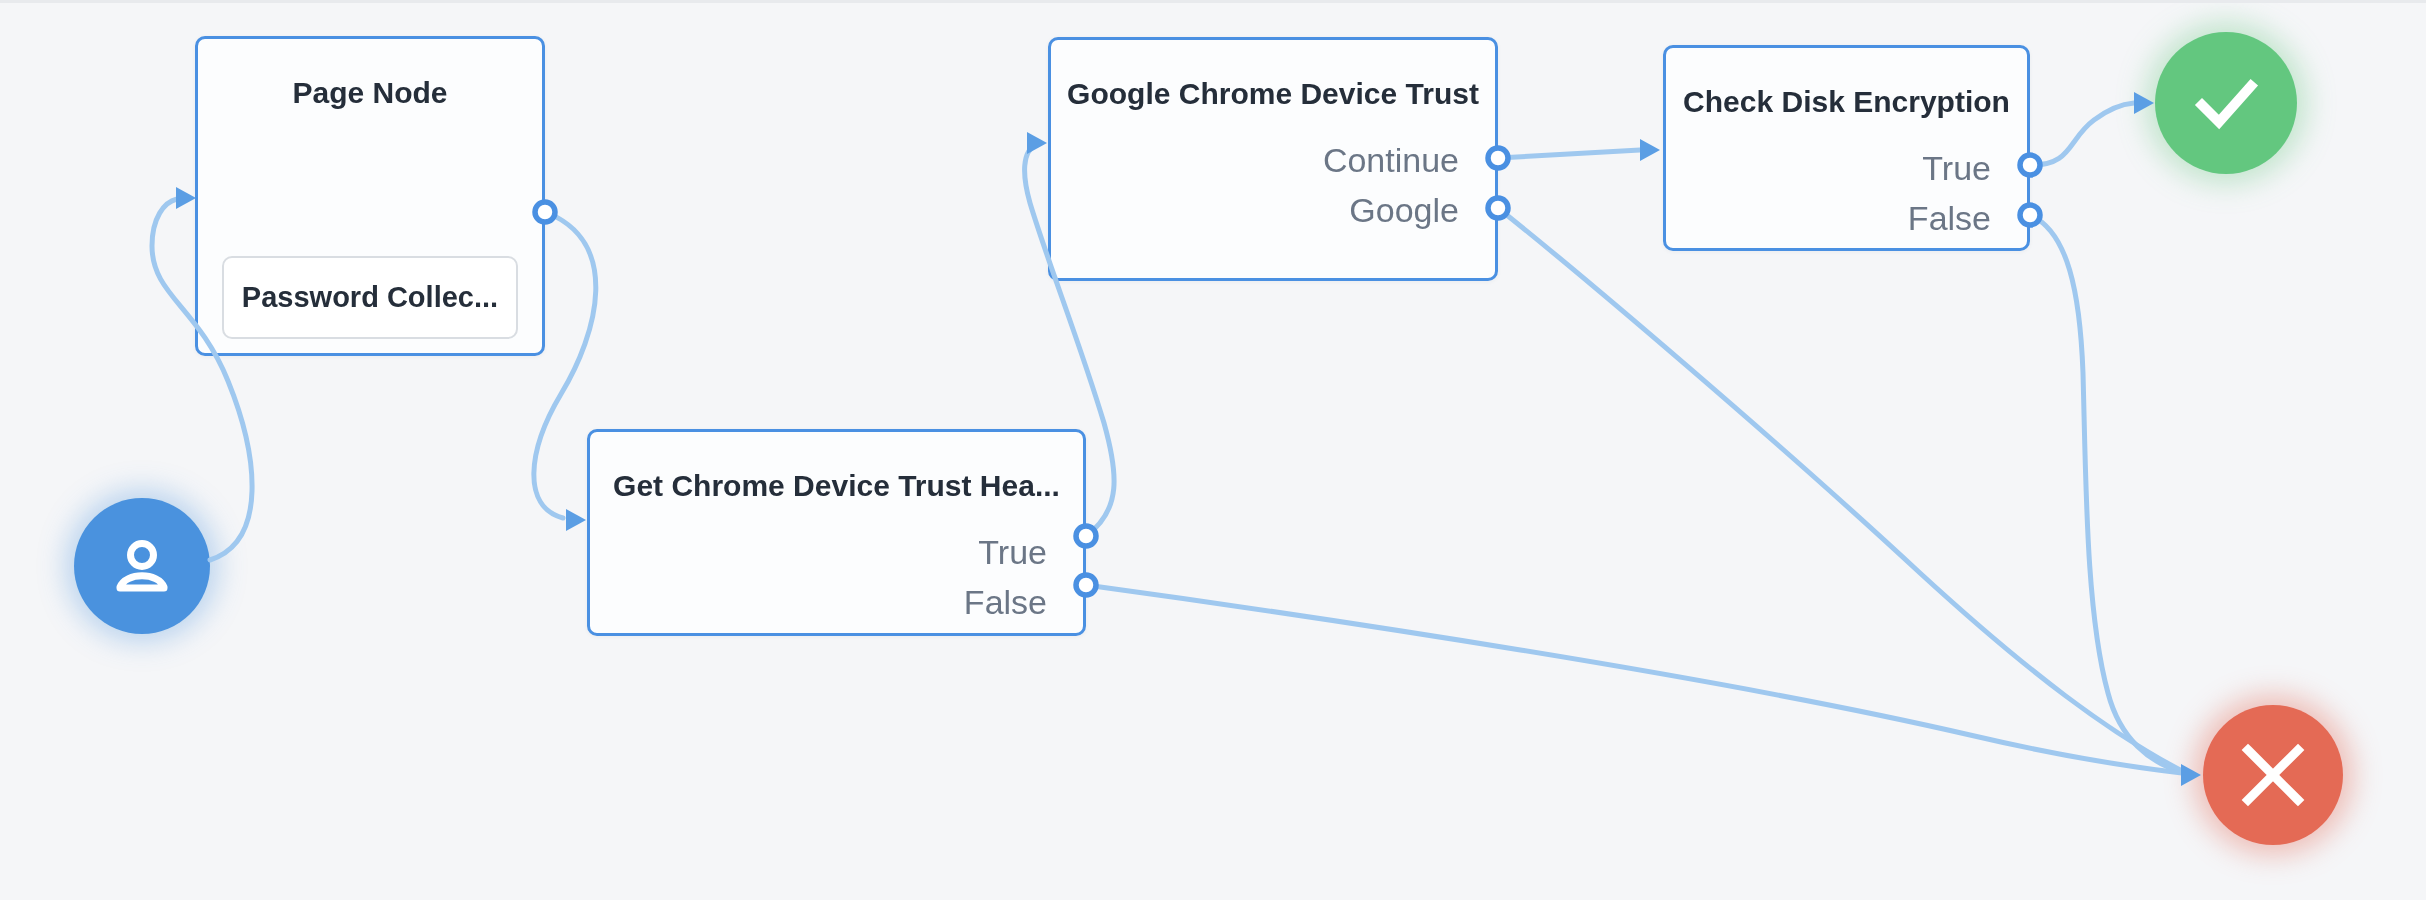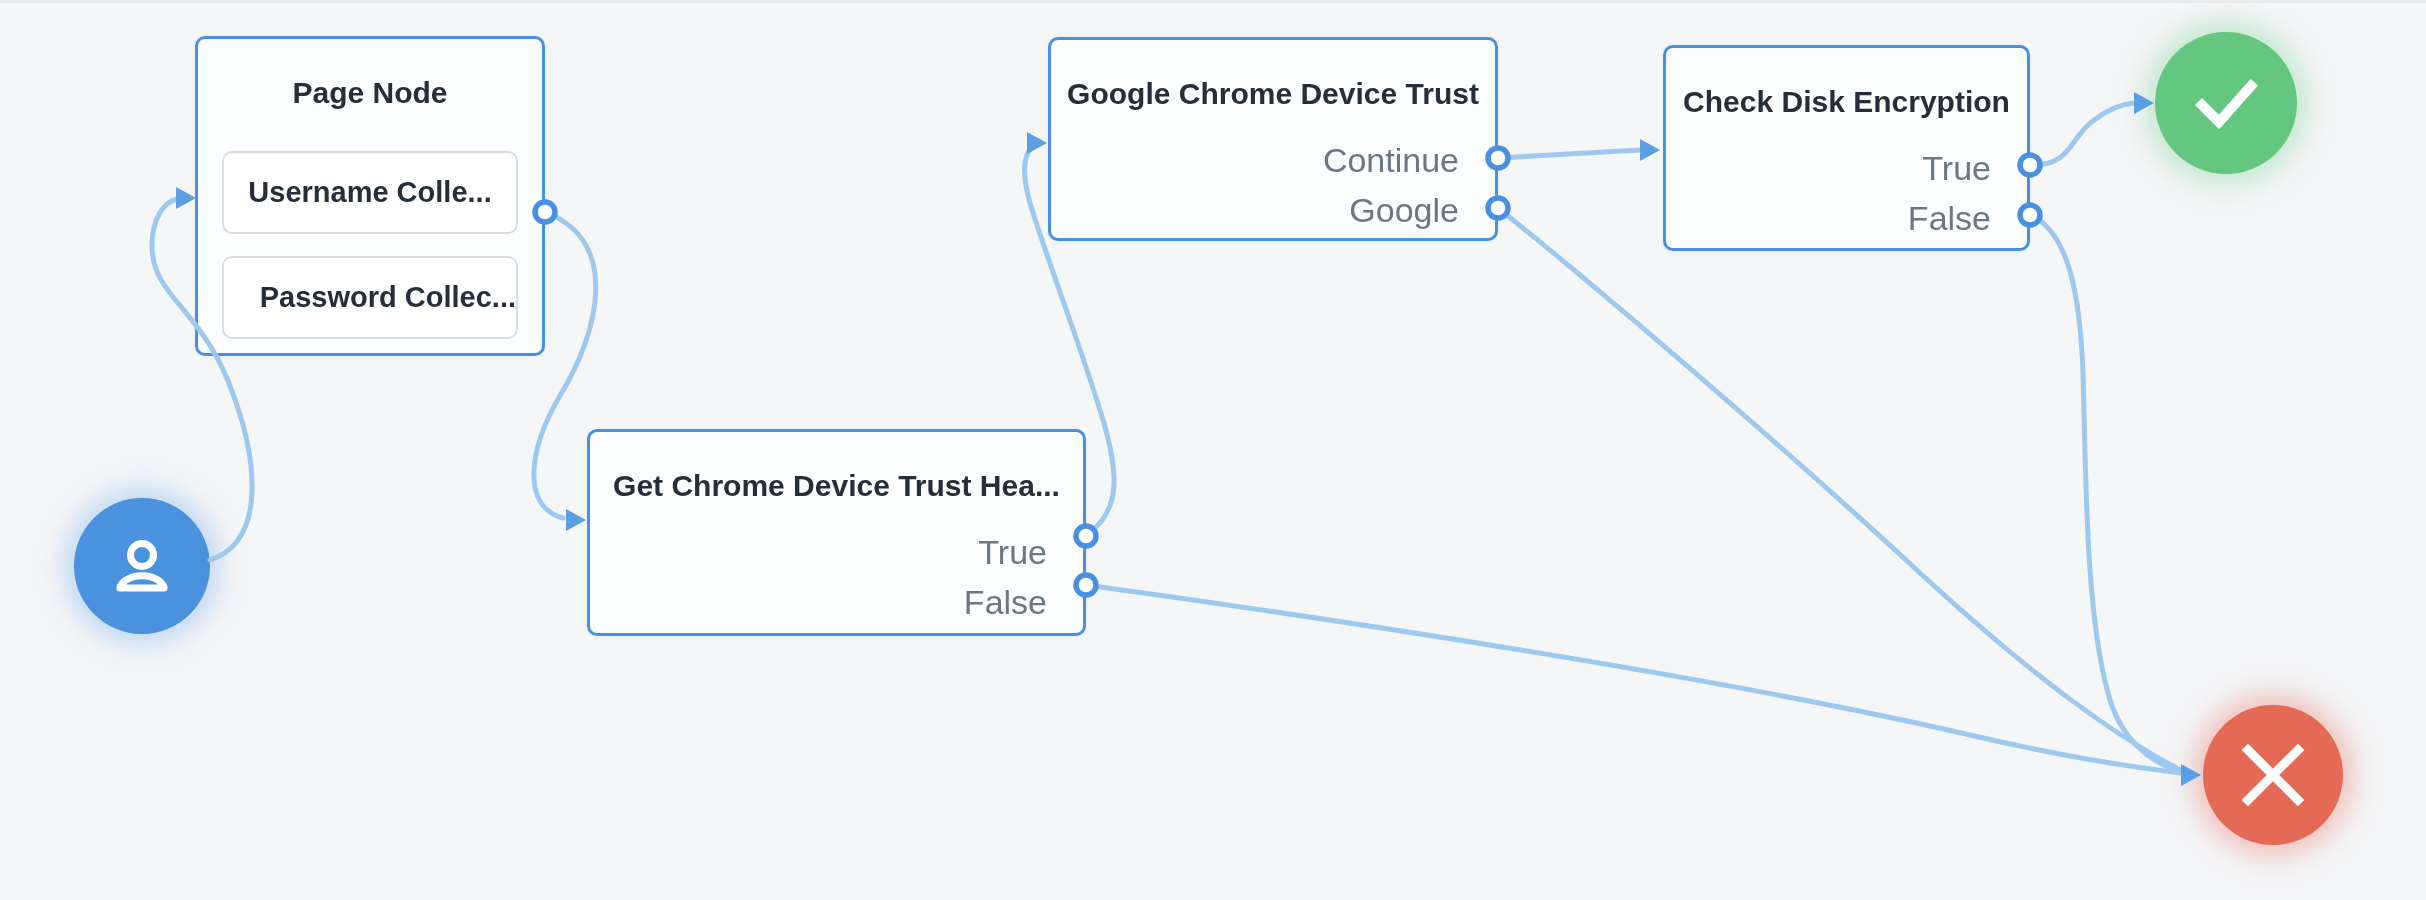--- a/index.html
+++ b/index.html
@@ -113,31 +113,30 @@
     stroke-width: 5.5;
   }
 </style>
 </head>
 <body>
 
 <div id="canvas">
 
   <div class="card" style="left:195px; top:33px; width:350px; height:320px;">
     <div class="card-title">Page Node</div>
-    <div class="field-box" style="top:112px;">Username Colle...</div>
-    <div class="field-box" style="top:217px;text-align:right;">Password Collec...</div>
+    <div class="field-box" style="top:217px;">Password Collec...</div>
   </div>
 
   <div class="card" style="left:587px; top:413px; width:499px; height:207px;margin-top:13px;">
     <div class="card-title">Get Chrome Device Trust Hea...</div>
     <div class="out-label out-row1">True</div>
     <div class="out-label out-row2">False</div>
   </div>
 
-  <div class="card" style="left:1048px; top:34px; width:450px; height:204px;">
+  <div class="card" style="left:1048px; top:34px; width:450px; height:244px;">
     <div class="card-title">Google Chrome Device Trust</div>
     <div class="out-label out-row1">Continue</div>
     <div class="out-label out-row2">Google</div>
   </div>
 
   <div class="card" style="left:1663px; top:42px; width:367px; height:206px;">
     <div class="card-title">Check Disk Encryption</div>
     <div class="out-label out-row1">True</div>
     <div class="out-label out-row2">False</div>
   </div>

